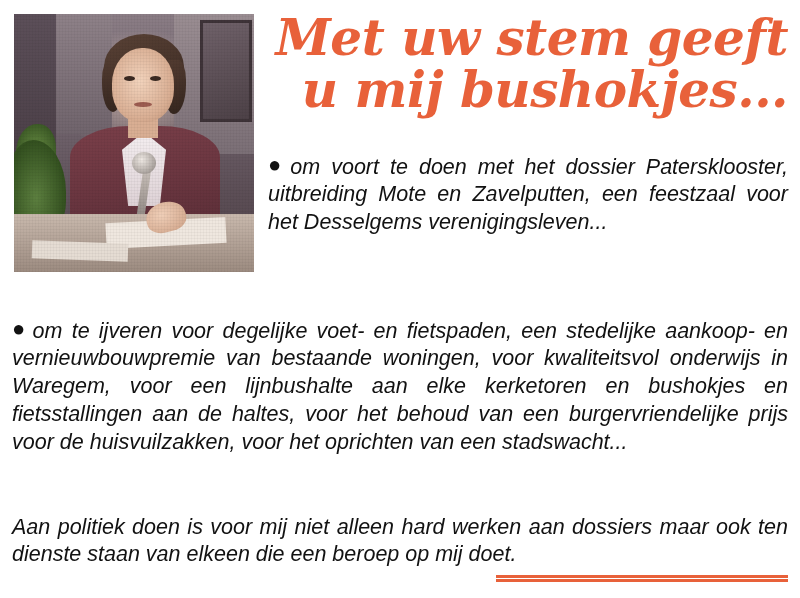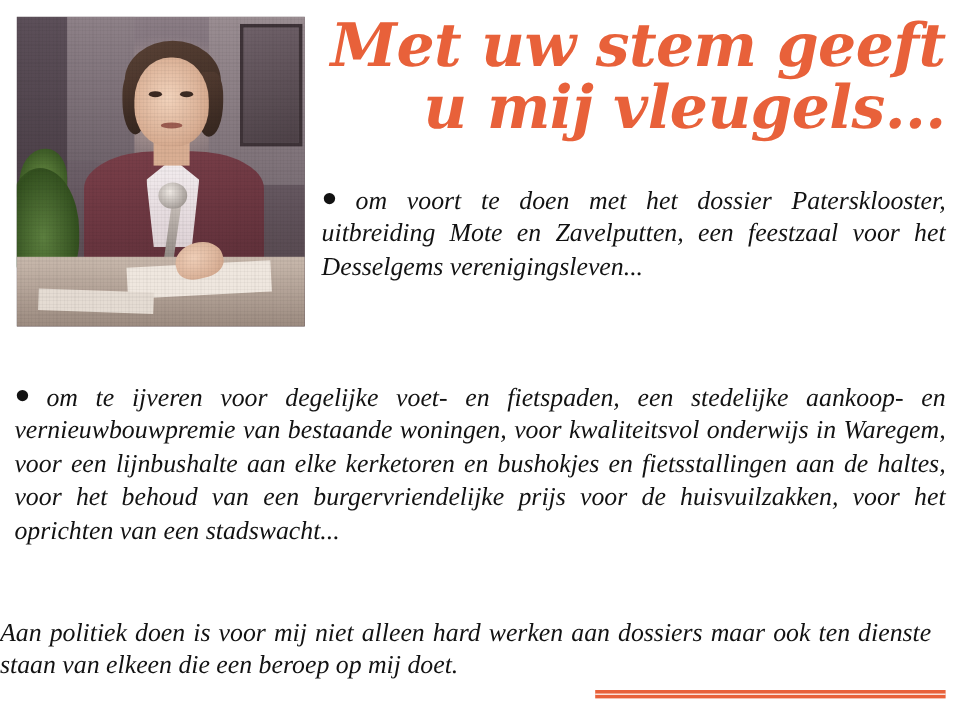--- a/index.html
+++ b/index.html
@@ -206,42 +206,42 @@
     font-size: 50px;
     line-height: 1.04;
     letter-spacing: -0.5px;
     text-align: right;
   }
   .headline .l1 { display: block; }
   .headline .l2 { display: block; }
 
   
   .body-text {
-    font-family: Liberation Serif, serif;
+    font-family: Liberation Sans, sans-serif;
     font-style: italic;
     color: #121212;
     font-size: 21.5px;
     line-height: 1.30;
     text-align: justify;
   }
   .para-right {
     position: absolute;
     left: 268px;
     top: 132px;
     width: 520px;
   }
   .para-wide {
     position: absolute;
     left: 12px;
     top: 296px;
     width: 776px;
   }
   .para-last {
     position: absolute;
-    left: 0;
+    left: 12px;
     top: 492px;
     width: 776px;
   }
   .bullet {
     font-size: 22px;
     line-height: 1;
     vertical-align: 0.06em;
     padding-right: 4px;
   }
 
@@ -291,21 +291,21 @@
       <div class="desk"></div>
       <div class="paper"></div>
       <div class="paper2"></div>
       <div class="hand"></div>
       <div class="photo-grain"></div>
     </div>
   </div>
 
   <div class="headline">
     <span class="l1">Met uw stem geeft</span>
-    <span class="l2">u mij vleugels...</span>
+    <span class="l2">u mij bushokjes...</span>
   </div>
 
   <p class="body-text para-right">
     <span class="bullet">●</span><span>om voort te doen met het dossier Patersklooster, uitbreiding Mote en Zavelputten, een feestzaal voor het Desselgems verenigingsleven...</span>
   </p>
 
   <p class="body-text para-wide">
     <span class="bullet">●</span><span>om te ijveren voor degelijke voet- en fietspaden, een stedelijke aankoop- en vernieuwbouwpremie van bestaande woningen, voor kwaliteitsvol onderwijs in Waregem, voor een lijnbushalte aan elke kerketoren en bushokjes en fietsstallingen aan de haltes, voor het behoud van een burgervriendelijke prijs voor de huisvuilzakken, voor het oprichten van een stadswacht...</span>
   </p>
 

